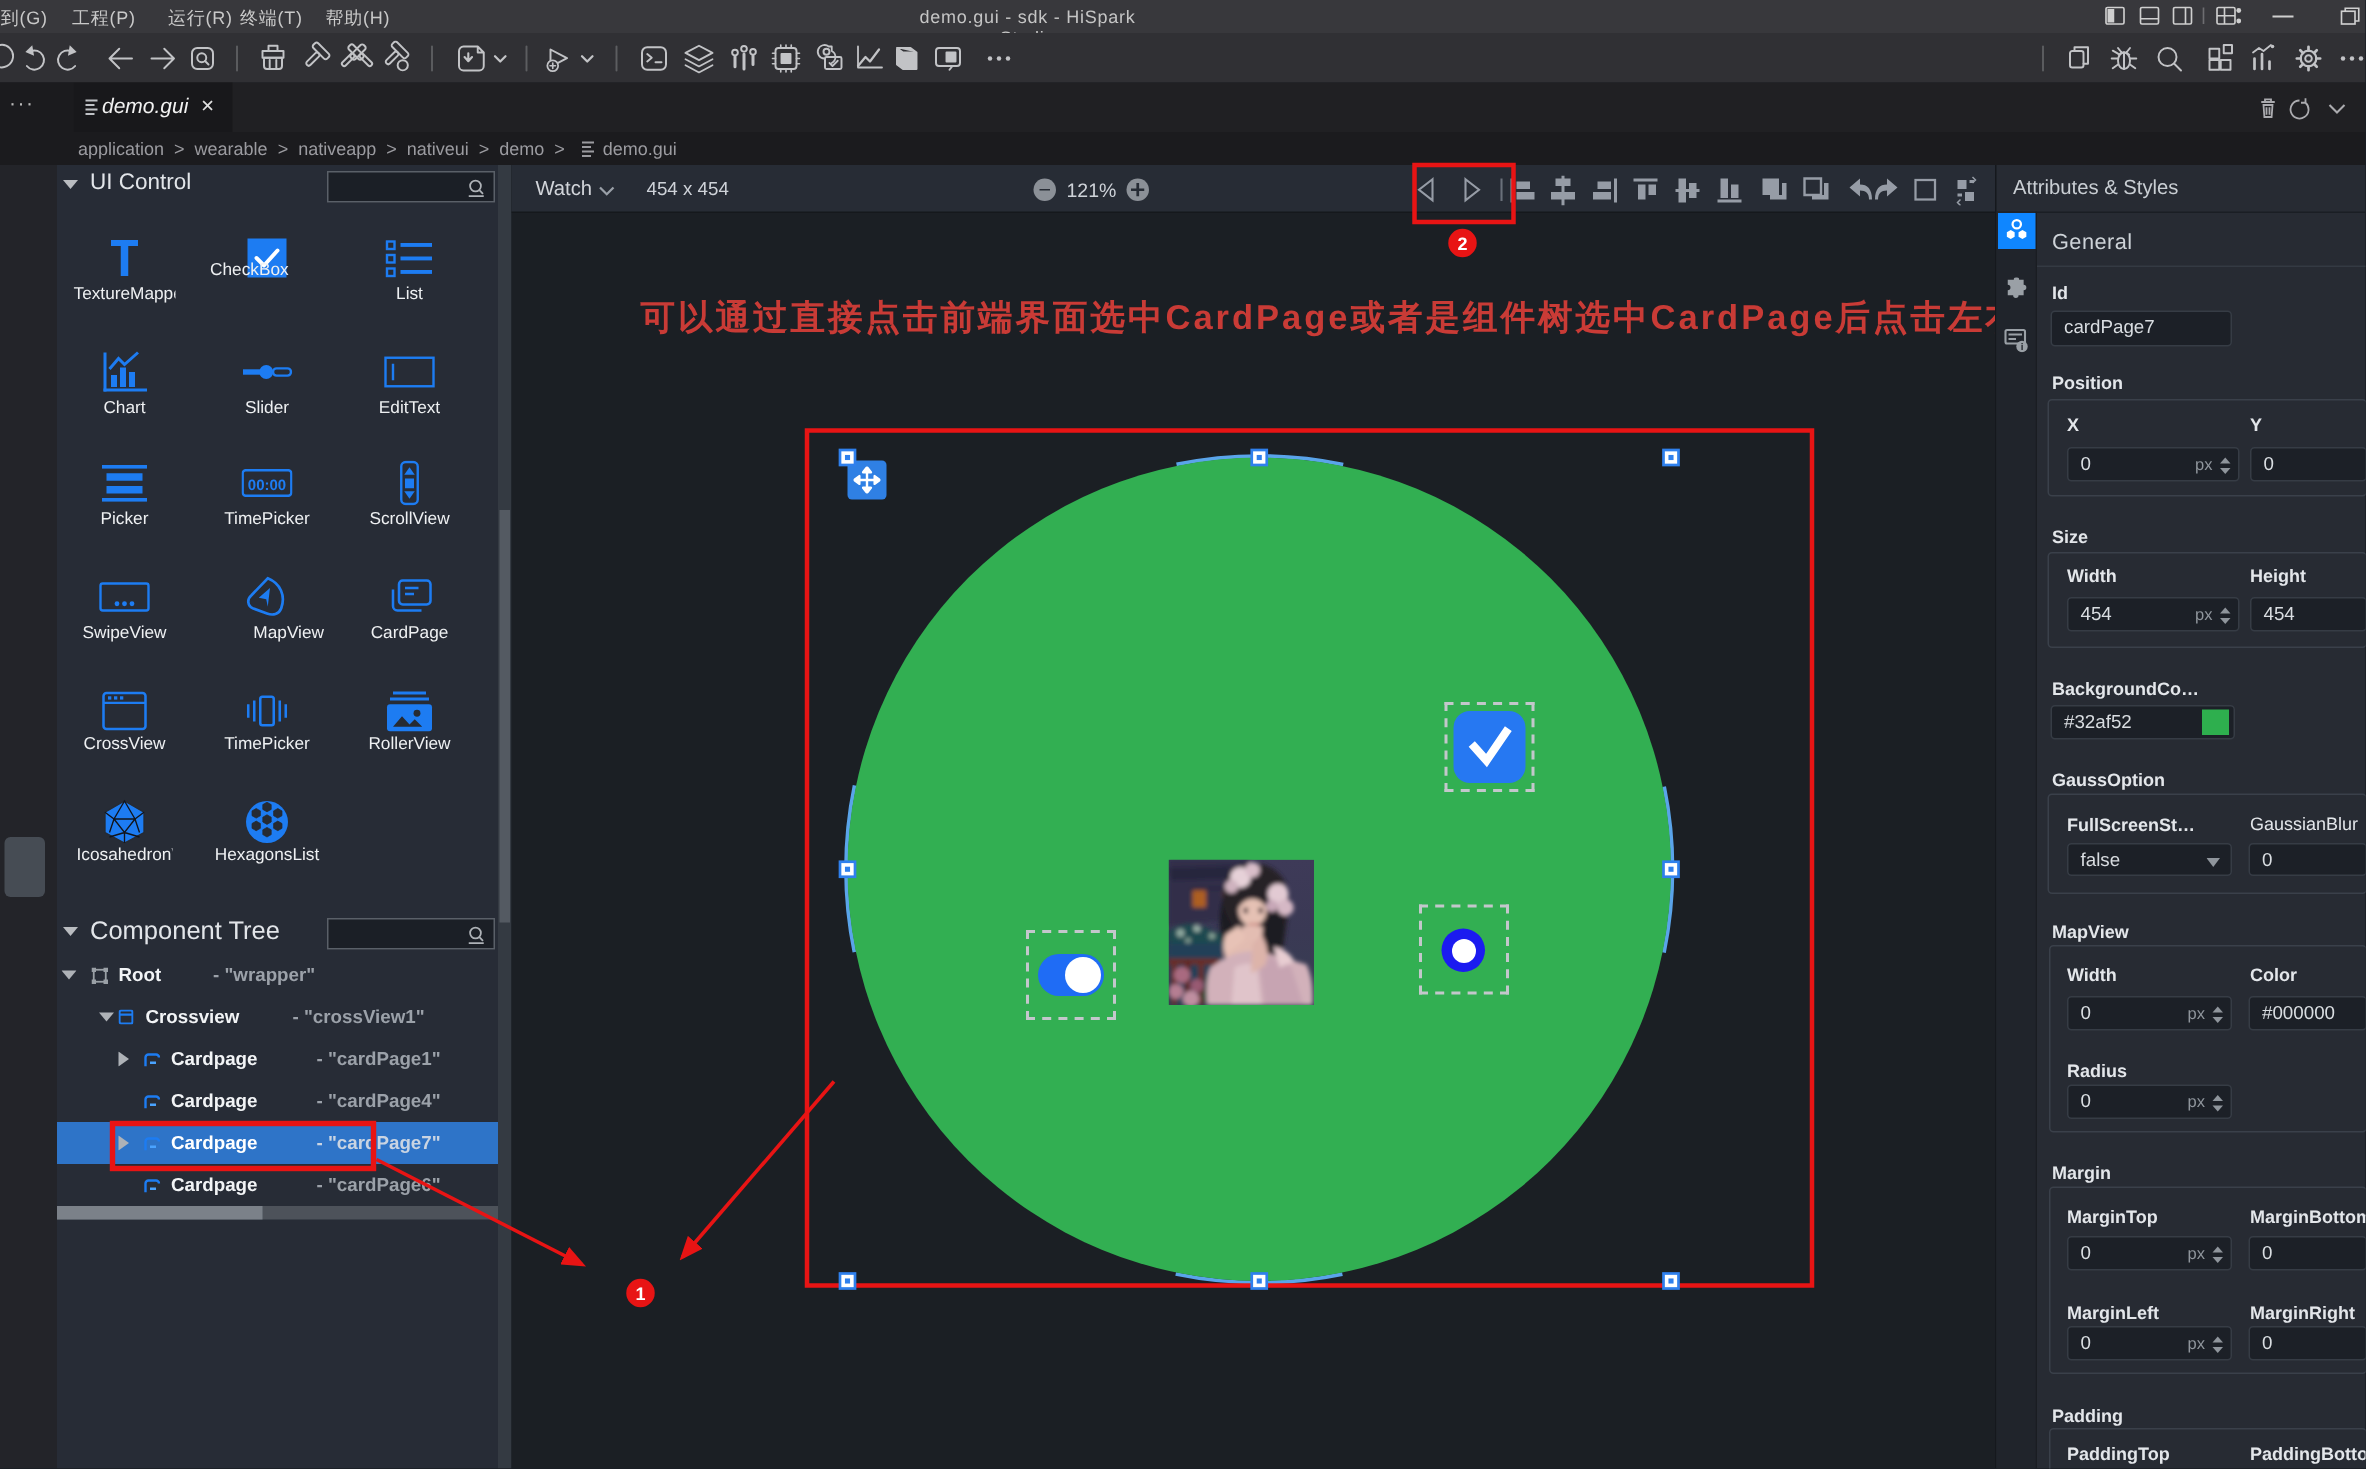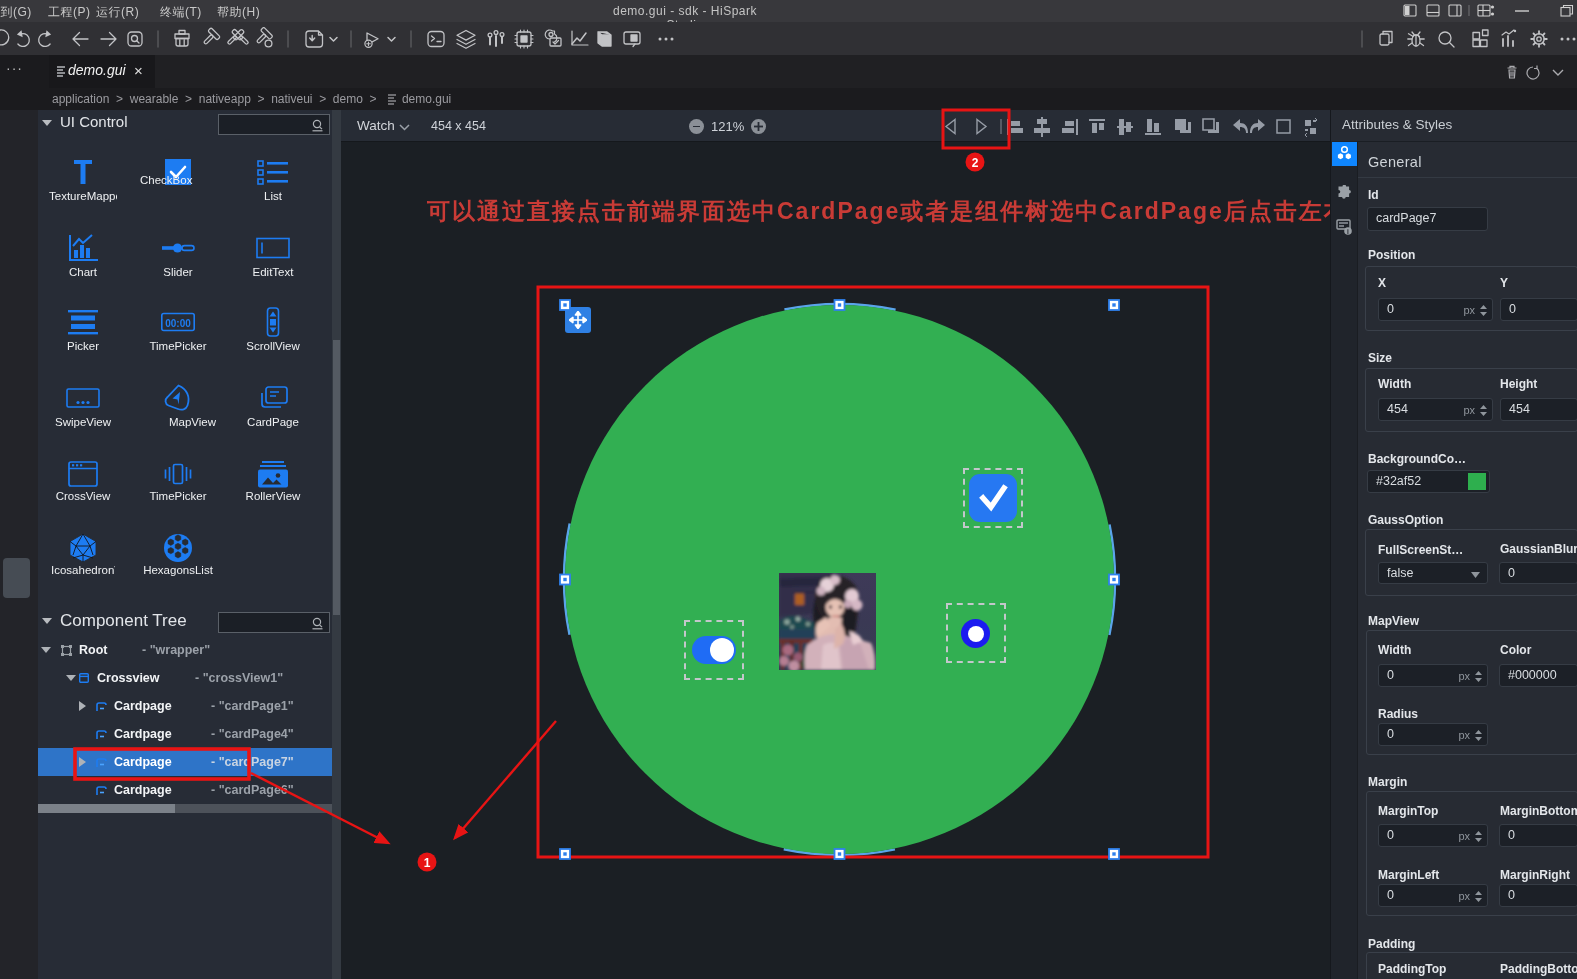--- a/index.html
+++ b/index.html
@@ -24,21 +24,21 @@
   #canvas { left:341px; top:110px; width:989px; height:869px; background:#1b1f24; }
   #canvastb { left:341px; top:110px; width:989px; height:32px; background:#272c35; border-bottom:1px solid #15181c; }
   #rightpanel { left:1330px; top:110px; width:247px; height:869px; background:#272b33; border-left:1px solid #15181d; }
 </style>
 </head>
 <body>
 <div id="page">
   <div class="abs" id="titlebar">
     <span class="menu" style="left:-12px">转到(G)</span>
     <span class="menu" style="left:48px">工程(P)</span>
-    <span class="menu" style="left:96px">运行(R)</span>
+    <span class="menu" style="left:112px">运行(R)</span>
     <span class="menu" style="left:160px">终端(T)</span>
     <span class="menu" style="left:217px">帮助(H)</span>
     <span class="menu" style="left:593px;width:184px;text-align:center;color:#c5c5c5">demo.gui - sdk - HiSpark Studio</span>
     <svg class="abs" style="left:1403px;top:4px" width="174" height="14" viewBox="0 0 174 14">
       <g stroke="#cfcfcf" fill="none" stroke-width="1.1">
         <rect x="1" y="1" width="12" height="11" rx="1"></rect>
           <rect x="2" y="2" width="4.5" height="9" fill="#cfcfcf" stroke="none"></rect>
         <rect x="24" y="1" width="12" height="11" rx="1"></rect>
           <line x1="24" y1="8.5" x2="36" y2="8.5"></line>
         <rect x="46" y="1" width="12" height="11" rx="1"></rect>
@@ -700,21 +700,21 @@
         <span style="position:absolute;left:8px;top:3px;font-size:12.5px;color:#d9dde1">454</span>
       </div>
 <span class="abs" style="left:37px;top:342px;font-size:12px;font-weight:bold;color:#e3e6ea;white-space:nowrap">BackgroundCo…</span>
 <div class="abs" style="left:36px;top:360px;width:123px;height:23px;background:#1c2027;border:1px solid #363c45;border-radius:3px">
         <span style="position:absolute;left:8px;top:3px;font-size:12.5px;color:#d9dde1">#32af52</span>
         <div style="position:absolute;right:3px;top:2px;width:18px;height:17px;background:#2eaf4e"></div>
       </div>
 <span class="abs" style="left:37px;top:403px;font-size:12px;font-weight:bold;color:#e3e6ea;white-space:nowrap">GaussOption</span>
 <div class="abs" style="left:34px;top:419px;width:213px;height:67px;border:1px solid #3a404a;border-radius:3px"></div>
 <span class="abs" style="left:47px;top:433px;font-size:12px;font-weight:bold;color:#e3e6ea;white-space:nowrap">FullScreenSt…</span>
-<span class="abs" style="left:169px;top:432px;font-size:12px;font-weight:bold;color:#e3e6ea;white-space:nowrap">GaussianBlur</span>
+<span class="abs" style="left:169px;top:432px;font-size:12px;font-weight:normal;color:#e3e6ea;white-space:nowrap">GaussianBlur</span>
 <div class="abs" style="left:47px;top:452px;width:110px;height:22px;background:#1c2027;border:1px solid #363c45;border-radius:3px">
         <span style="position:absolute;left:8px;top:3px;font-size:12.5px;color:#d9dde1">false</span>
         <svg style="position:absolute;right:7px;top:9px" width="9" height="6" viewBox="0 0 9 6">
           <path d="M0 0 L4.5 6 L9 0 z" fill="#8f959c"></path>
         </svg>
       </div>
 <div class="abs" style="left:168px;top:452px;width:79px;height:22px;background:#1c2027;border:1px solid #363c45;border-radius:3px">
         <span style="position:absolute;left:8px;top:3px;font-size:12.5px;color:#d9dde1">0</span>
       </div>
 <span class="abs" style="left:37px;top:504px;font-size:12px;font-weight:bold;color:#e3e6ea;white-space:nowrap">MapView</span>

